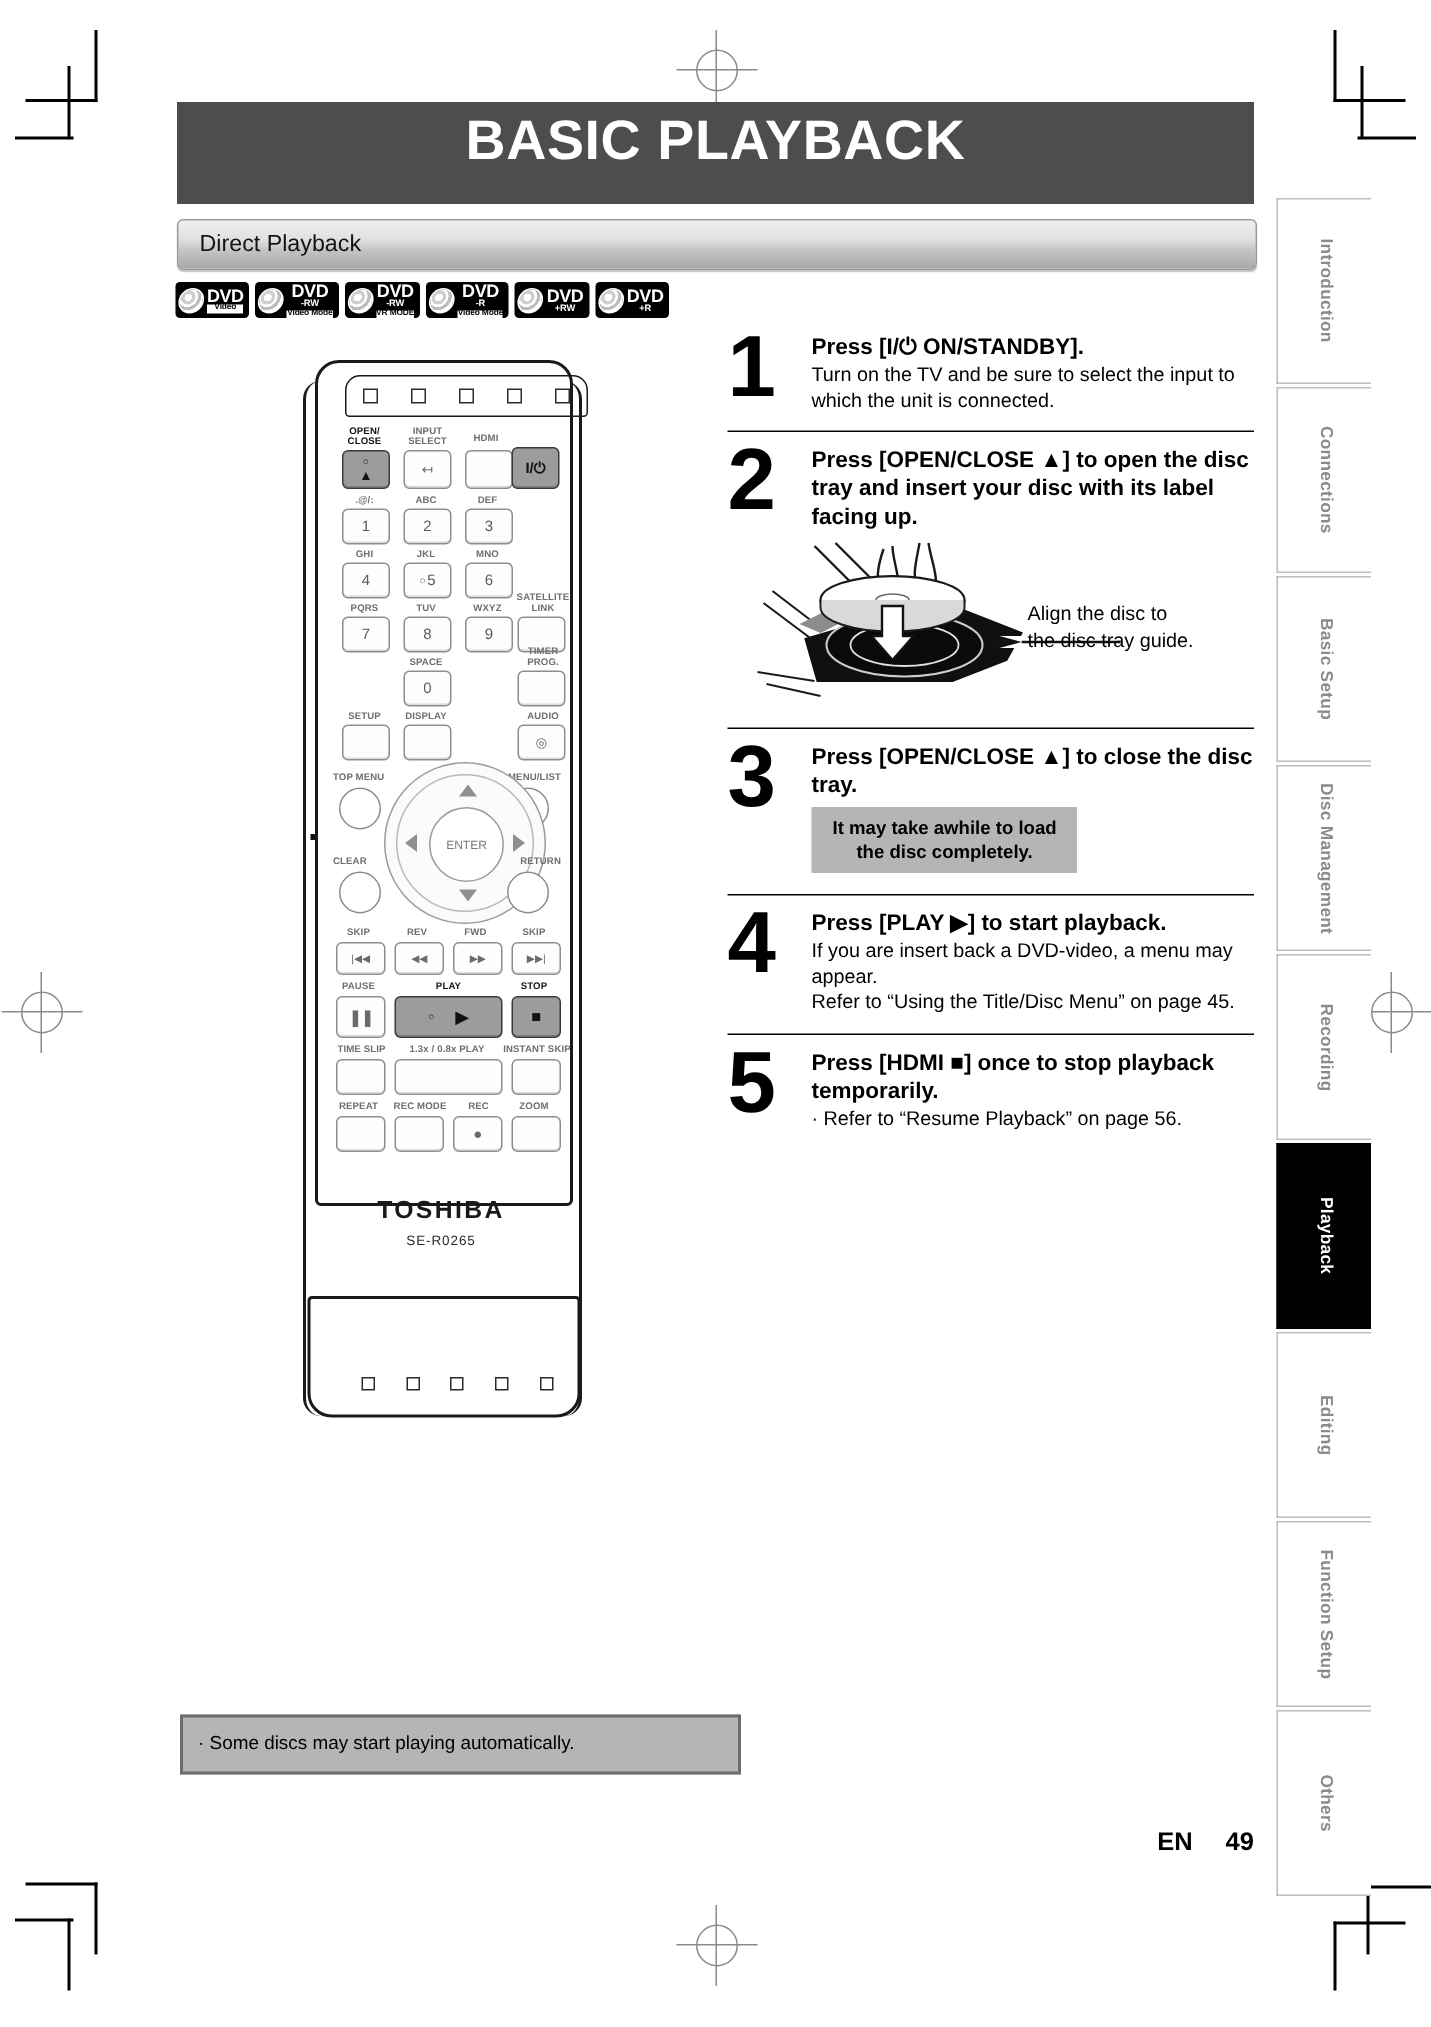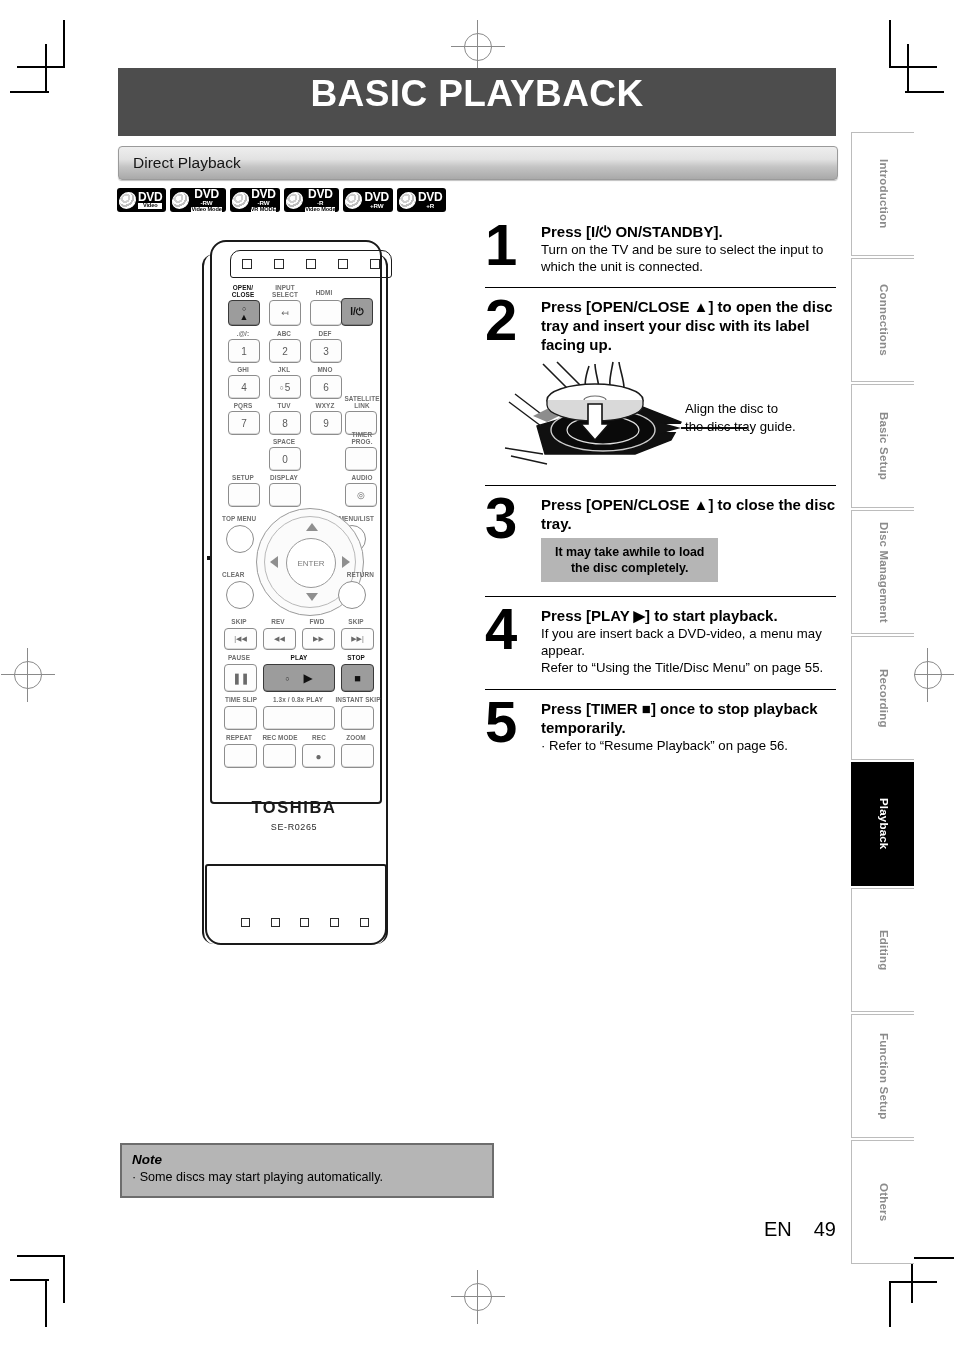--- a/index.html
+++ b/index.html
@@ -114,21 +114,21 @@
   .disc-fig{position:relative;height:118px;margin-top:6px;}
   .callout-txt{position:absolute;left:200px;top:40px;font-size:13.2px;line-height:18px;}
 
   
   .notebox{position:absolute;left:120px;top:1143px;width:350px;
        background:#b5b5b5;border:2.5px solid #6d6d6d;padding:7px 10px 12px 10px;}
   .note-t{font-size:13.5px;font-weight:bold;font-style:italic;}
   .note-b{font-size:12.6px;margin-top:3px;}
 
   
-  .footer{position:absolute;right:118px;top:1218px;font-size:20px;font-weight:normal;}
+  .footer{position:absolute;right:118px;top:1218px;font-size:17px;font-weight:bold;}
   .footer .en{margin-right:22px;}
 
   
   .rail{position:absolute;left:851px;top:132px;width:62px;height:1108px;}
   .tab{position:absolute;left:0;width:62px;border:1px solid #bcbcbc;
        border-right:none;background:#fff;display:flex;align-items:center;justify-content:center;}
   .tab span{writing-mode:vertical-rl;font-size:11.5px;font-weight:bold;
        color:#8b8b8b;letter-spacing:.2px;text-align:center;line-height:13px;}
   .tab.active{background:#000;border-color:#000;}
   .tab.active span{color:#fff;}
@@ -433,34 +433,33 @@
     <div class="callout" style="white-space:pre-line;text-align:center;">It may take awhile to load
 the disc completely.</div>
   </div>
 
   <div class="divider" style="margin-top:14px;"></div>
 
   <div class="step">
     <div class="stepnum">4</div>
     <div class="stephead">Press [PLAY ▶] to start playback.</div>
     <div class="stepbody">If you are insert back a DVD-video, a menu may appear.</div>
-    <div class="stepbody">Refer to “Using the Title/Disc Menu” on page 55.</div>
+    <div class="stepbody">Refer to “Using the Title/Disc Menu” on page 45.</div>
   </div>
 
   <div class="divider" style="margin-top:12px;"></div>
 
   <div class="step">
     <div class="stepnum">5</div>
-    <div class="stephead">Press [TIMER ■] once to stop playback temporarily.</div>
+    <div class="stephead">Press [HDMI ■] once to stop playback temporarily.</div>
     <div class="stepbody">· Refer to “Resume Playback” on page 56.</div>
   </div>
 </div>
 
 <div class="notebox">
-  <div class="note-t">Note</div>
   <div class="note-b">· Some discs may start playing automatically.</div>
 </div>
 
 <div class="footer">
   <span class="en">EN</span><span>49</span>
 </div>
 
 <div class="rail">
   <div class="tab" style="top:0px;height:122px;">
     <span>Introduction</span>

